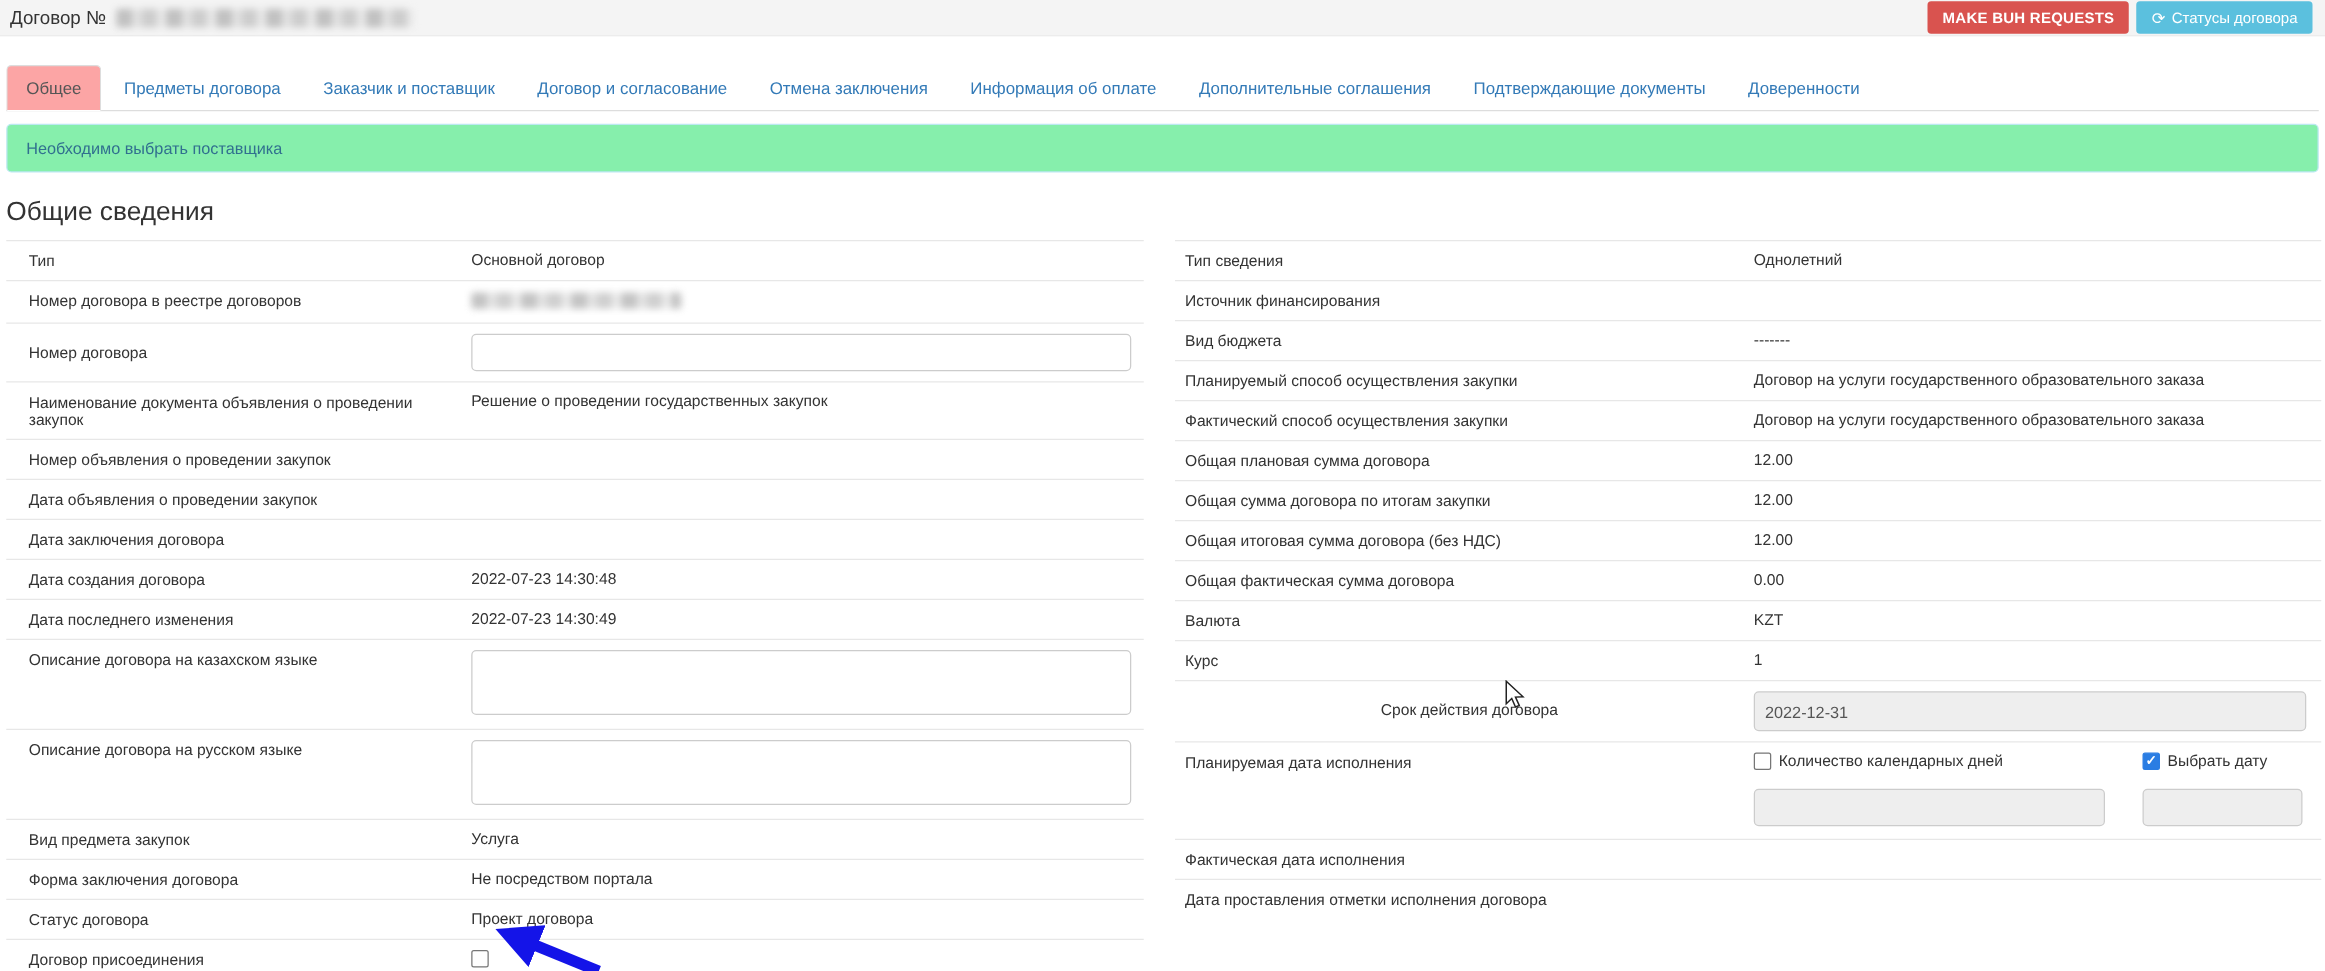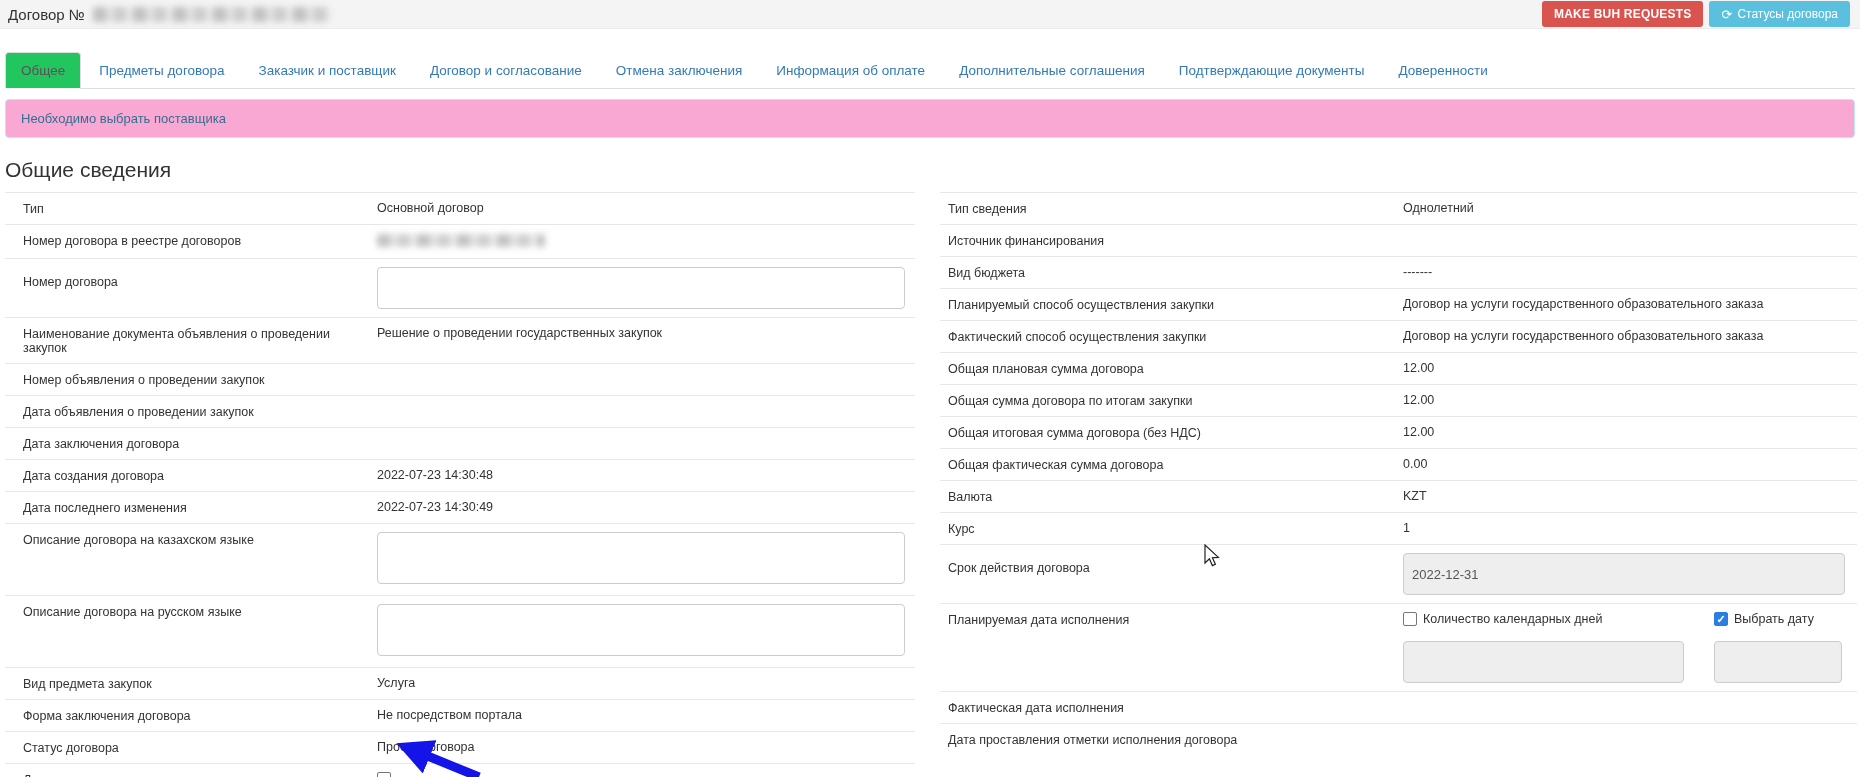--- a/index.html
+++ b/index.html
@@ -35,27 +35,27 @@
   .tabs {
     display:flex; align-items:flex-end; margin:23px 5px 0 5px;
     border-bottom:1px solid #ddd; padding-left:0;
   }
   .tab {
     font-size:13.5px; color:#337ab7; padding:10px 15px; margin-right:2px;
     margin-bottom:-1px; border:1px solid transparent; border-radius:4px 4px 0 0;
     cursor:pointer; white-space:nowrap;
   }
   .tab.active {
-    color:#555; background:#22c55e; border-color:#ddd; border-bottom-color:#fff; cursor:default;
+    color:#555; background:#fca5a5; border-color:#ddd; border-bottom-color:#fff; cursor:default;
   }
 
   
   .alert {
     margin:10px 5px 0 5px; padding:11px 15px; border-radius:4px;
-    background:#f9a8d4; border:1px solid #bce8f1; color:#31708f; font-size:13px;
+    background:#86efac; border:1px solid #bce8f1; color:#31708f; font-size:13px;
   }
 
   
   .section-title { margin:20px 5px 10px 5px; font-size:21px; font-weight:400; color:#333; }
 
   .columns { display:flex; padding:0 0 0 5px; }
   .col { }
   .col-left  { width:910px; margin-right:25px; }
   .col-right { width:917px; }
 
@@ -63,21 +63,21 @@
     display:flex; align-items:flex-start; border-top:1px solid #e7e7e7;
     padding:8px 10px 8px 18px; min-height:31px;
   }
   .col-right .row { padding-left:8px; min-height:32px; }
   .lbl  { flex:0 0 354px; padding-top:1px; color:#333; }
   .col-right .lbl { flex:0 0 455px; }
   .val  { flex:1; color:#333; word-break:break-word; }
 
   .text-input {
     width:528px; height:30px; border:1px solid #ccc; border-radius:4px;
-    padding:20px 8px; font-size:13px; font-family:inherit; color:#333; background:#fff;
+    padding:0 8px; font-size:13px; font-family:inherit; color:#333; background:#fff;
   }
   .text-area {
     width:528px; height:52px; border:1px solid #ccc; border-radius:4px;
     padding:4px 8px; font-size:13px; font-family:inherit; resize:none; background:#fff;
   }
   .input-disabled { background:#eee; color:#555; cursor:default; }
   .date-input { width:442px; height:32px; }
 
   .cb {
     width:14px; height:14px; border:1px solid #767676; border-radius:2px;
@@ -276,21 +276,21 @@
       <div class="lbl">Валюта</div>
       <div class="val">KZT</div>
     </div>
 
     <div class="row">
       <div class="lbl">Курс</div>
       <div class="val">1</div>
     </div>
 
     <div class="row" style="min-height:48px;">
-      <div class="lbl" style="padding-top:8px;">Срок действия договора</div>
+      <div class="lbl" style="padding-top:8px;text-align:center;">Срок действия договора</div>
       <div class="val">
         <input class="text-input input-disabled date-input" type="text" disabled="" value="2022-12-31" style="">
       </div>
     </div>
 
     <div class="row" style="min-height:78px;">
       <div class="lbl">Планируемая дата исполнения</div>
       <div class="val">
         <div class="pd-grid">
           <div class="cb-group">

